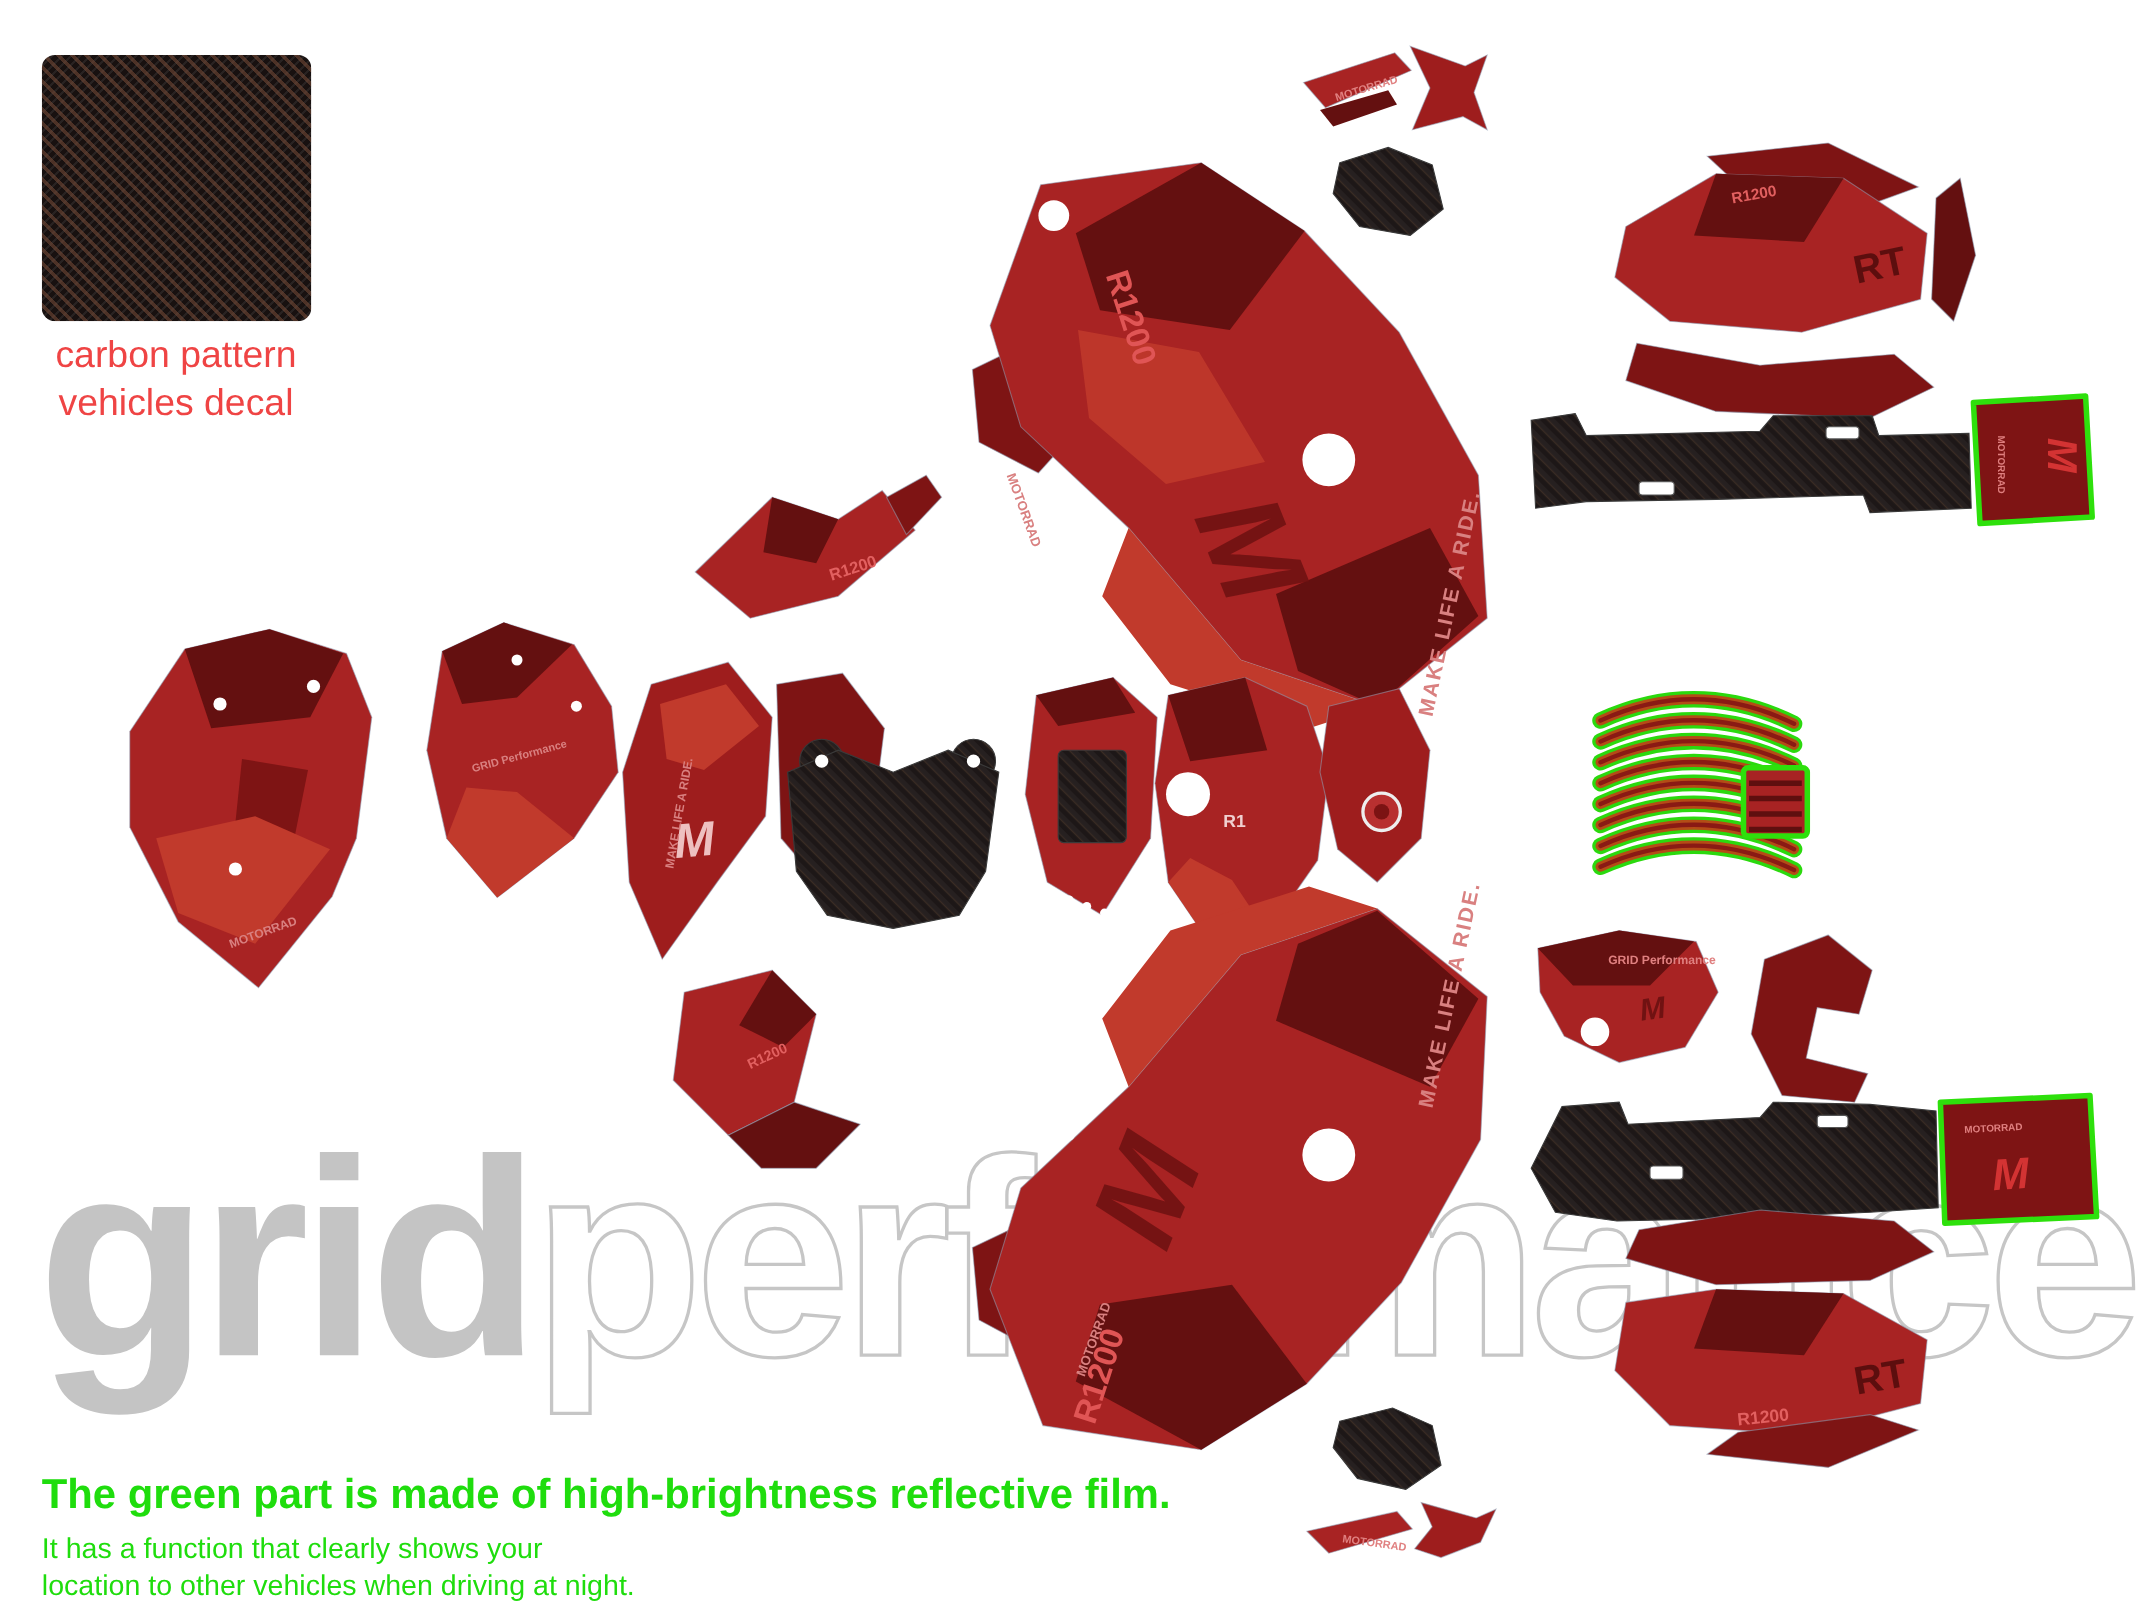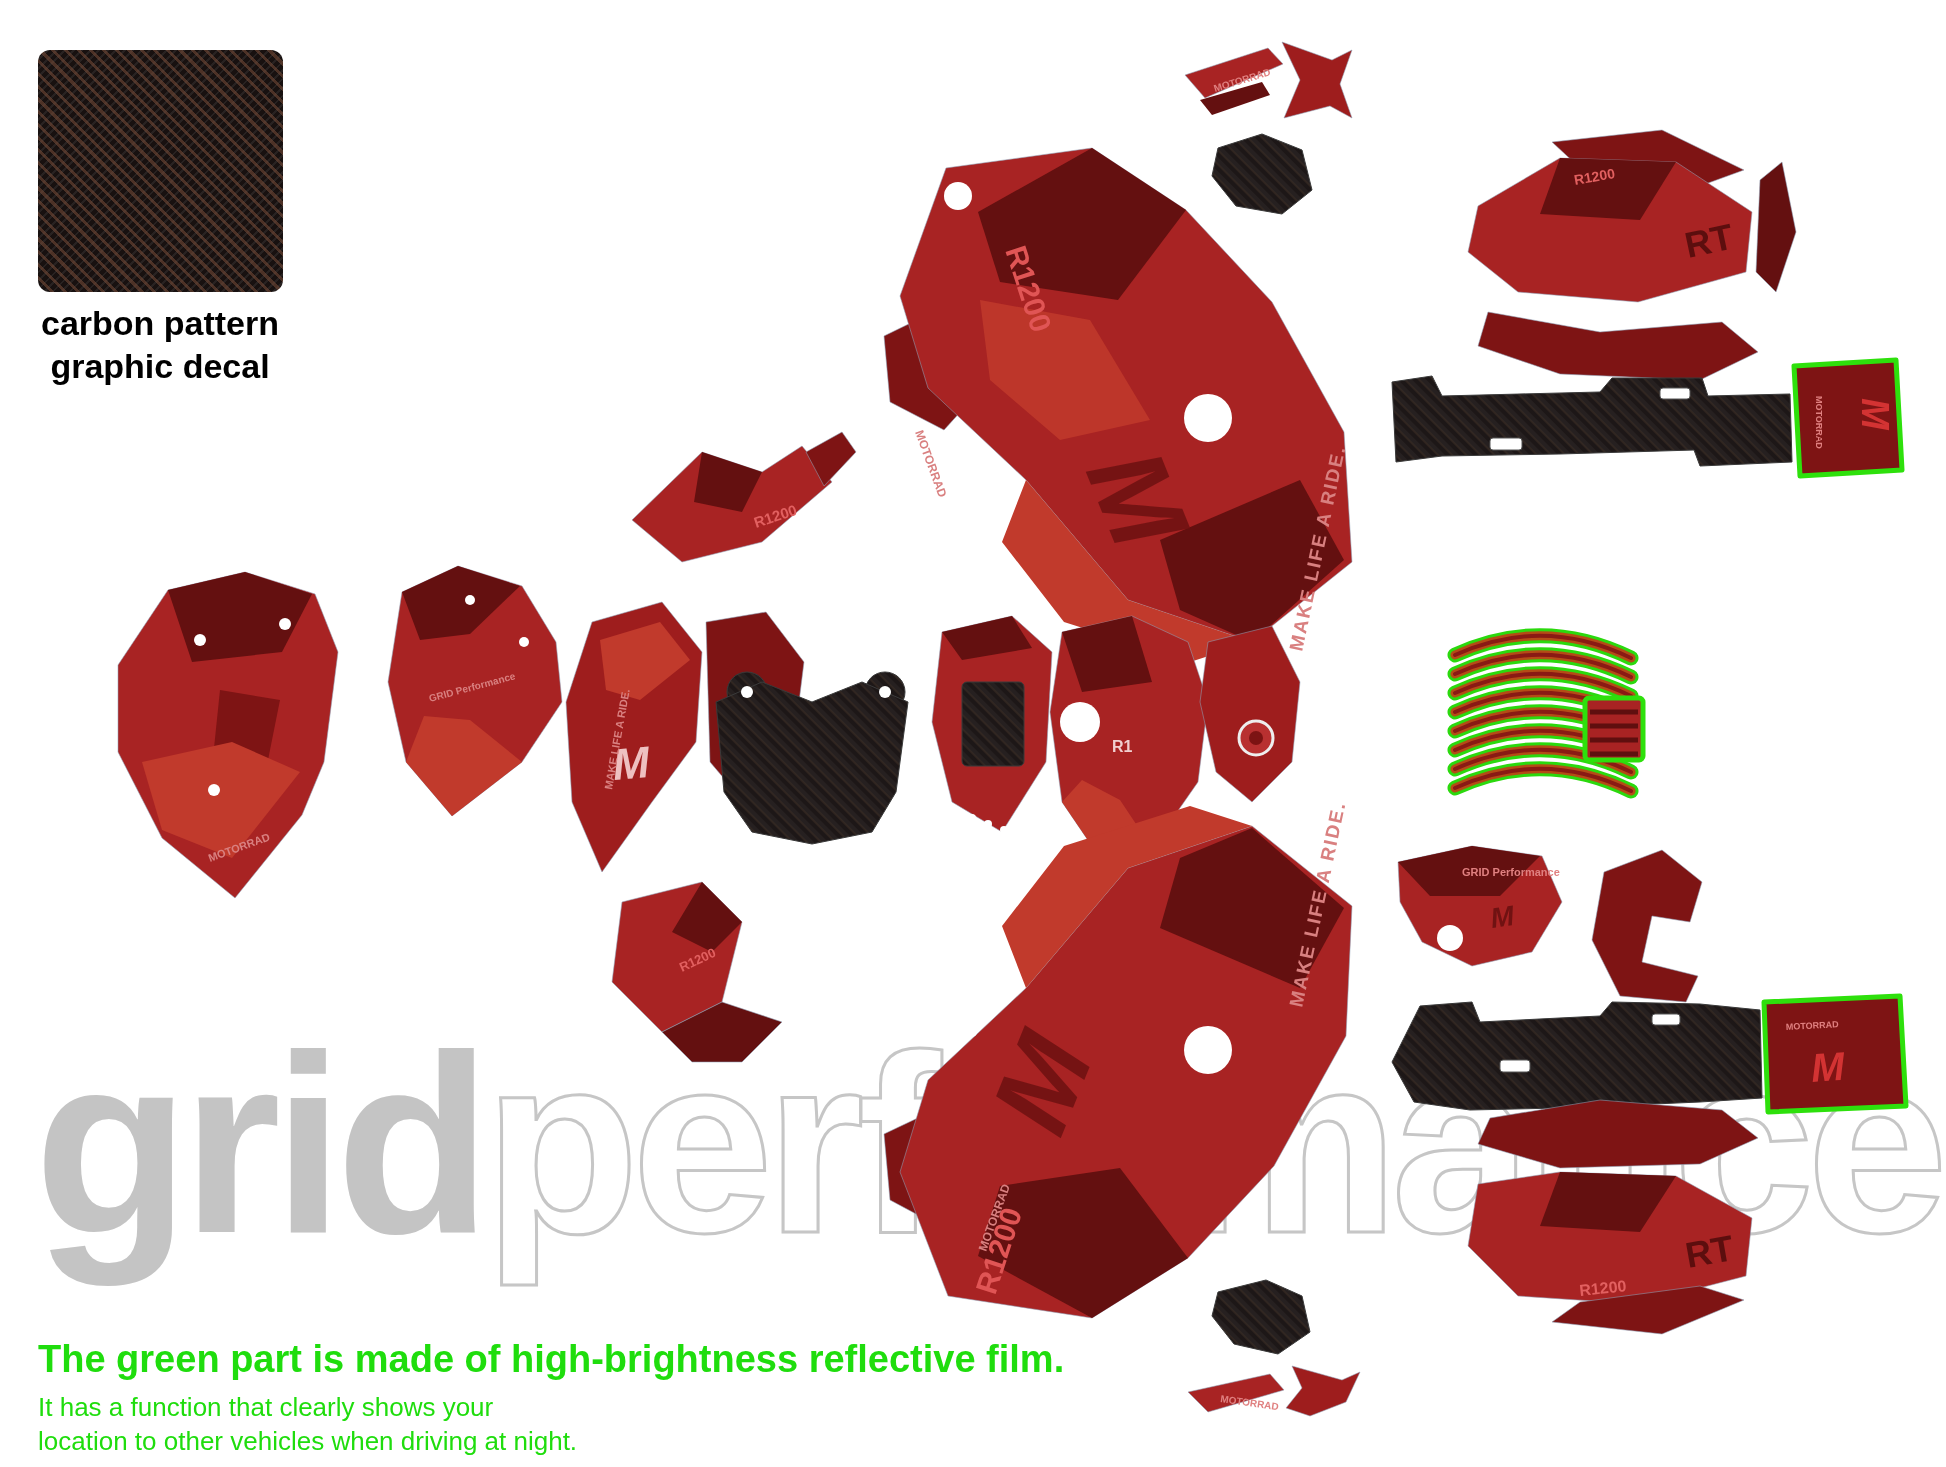--- a/index.html
+++ b/index.html
@@ -10,21 +10,21 @@
   
   .swatch{
     position:absolute;left:38px;top:50px;width:245px;height:242px;border-radius:12px;
     background-color:#181110;
     background-image:
       repeating-linear-gradient(45deg, rgba(120,76,56,.55) 0 3px, rgba(0,0,0,0) 3px 9px),
       repeating-linear-gradient(-45deg, rgba(255,255,255,.07) 0 2px, rgba(0,0,0,0) 2px 6px);
   }
   .swatch-caption{
     position:absolute;left:10px;top:302px;width:300px;text-align:center;
-    color:#000000;font-size:34px;line-height:1.25;font-weight:bold;
+    color:#ef4444;font-size:34px;line-height:1.25;font-weight:normal;
   }
   
   .note{position:absolute;left:38px;top:1338px;color:#1fdd0d;}
   .note-heading{font-size:38px;font-weight:bold;margin-bottom:10px;white-space:nowrap;text-align:right;}
   .note-line{font-size:26px;line-height:1.3;white-space:nowrap;}
   
   svg.sheet{position:absolute;left:0;top:0;width:1946px;height:1467px;}
   .r1{fill:#9e1d1d}.r2{fill:#a82323}.r3{fill:#7e1414}.r4{fill:#641010}.r5{fill:#c13a2c}
   .cut{stroke:#8fa3b8;stroke-width:1;stroke-opacity:.55}
   .carbonF{fill:url(#carbonP);stroke:#3a3a3a;stroke-width:1}
@@ -40,21 +40,21 @@
   .sdark{fill:none;stroke:#8a1a14;stroke-width:4;stroke-linecap:round}
 </style>
 </head>
 <body>
 
 <div id="canvas">
 
   <div class="swatch"></div>
   <div class="swatch-caption">
     <div>carbon pattern</div>
-    <div>graphic decal</div>
+    <div>vehicles decal</div>
   </div>
 
   <svg class="sheet" viewBox="0 0 1946 1467">
     <defs>
       <pattern id="carbonP" width="10" height="10" patternUnits="userSpaceOnUse" patternTransform="rotate(45)">
         <rect width="10" height="10" fill="#1d1717"></rect>
         <rect width="10" height="5" fill="#262020"></rect>
         <rect y="4.4" width="10" height="1.2" fill="#3a2c24"></rect>
       </pattern>
       <g id="rimstripe">

